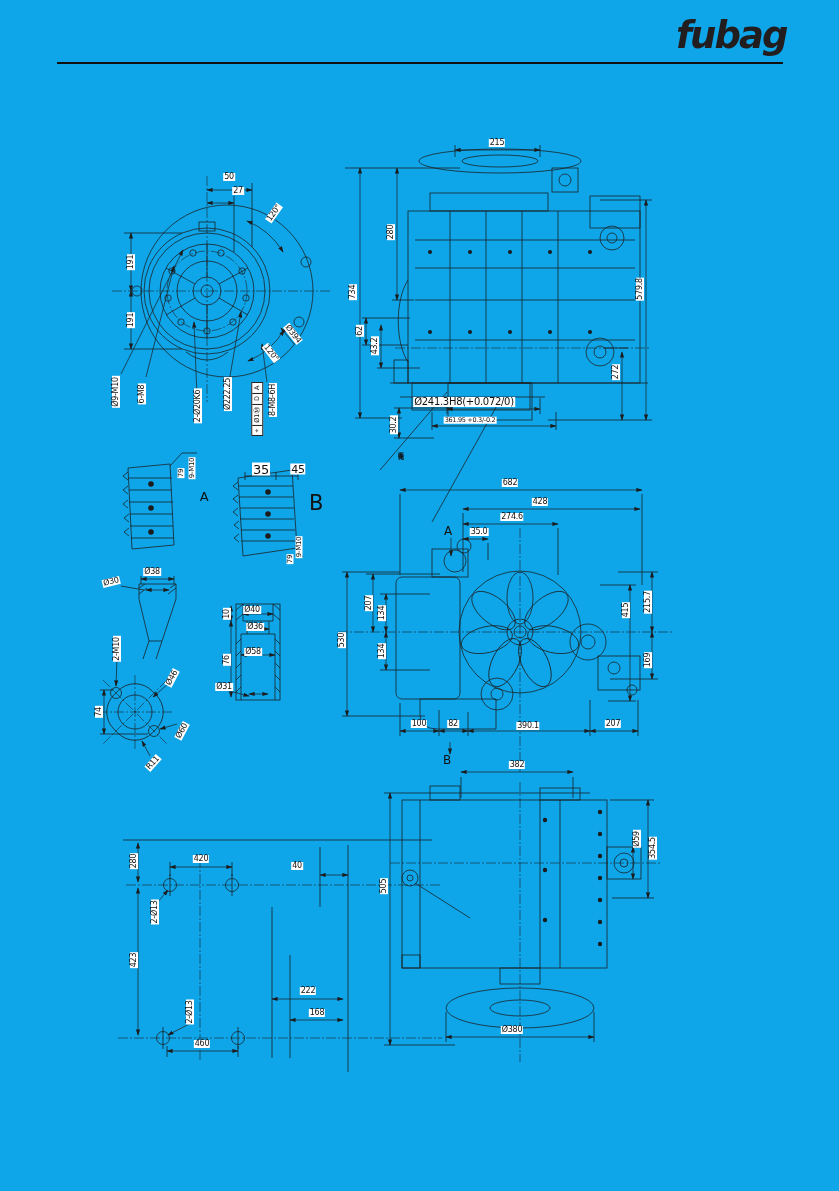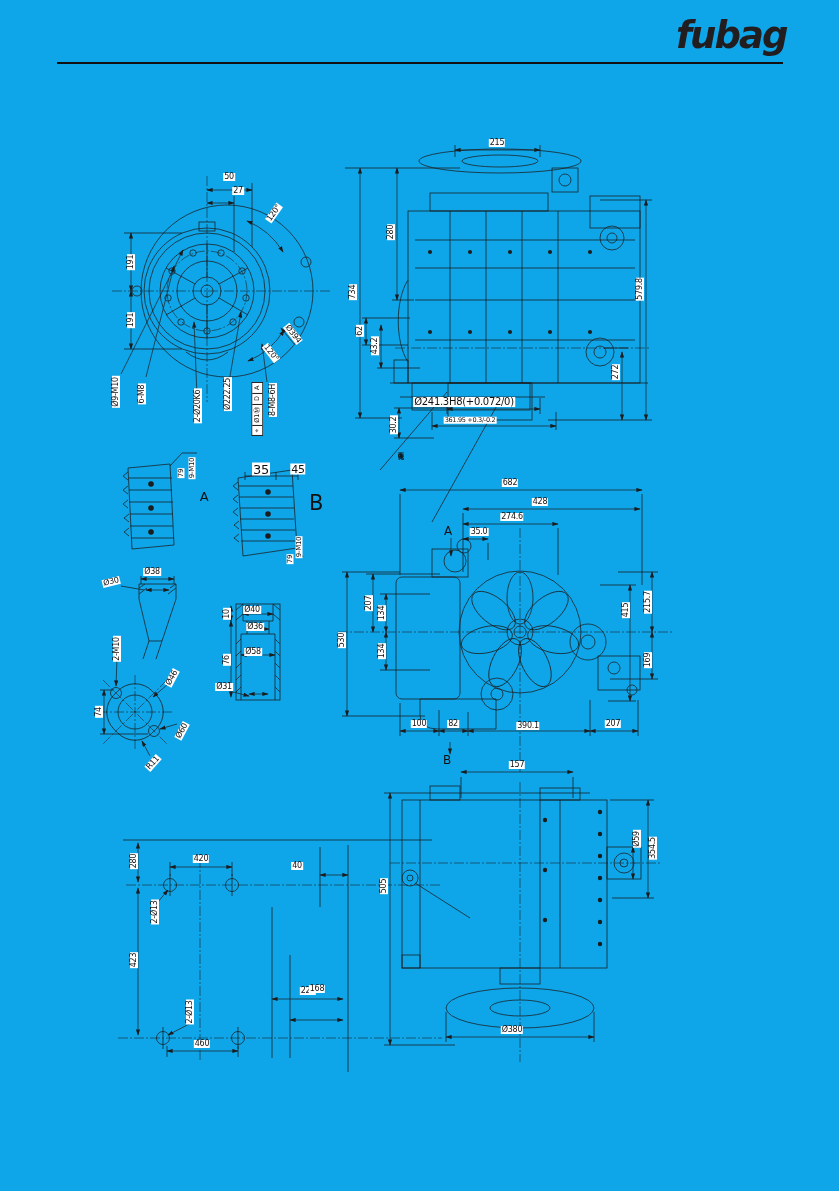--- a/index.html
+++ b/index.html
@@ -416,33 +416,33 @@
 <span class="lb" style="left:382px;top:651px;transform:translate(-50%,-50%) rotate(-90deg)">134</span>
 <span class="lb" style="left:626px;top:610px;transform:translate(-50%,-50%) rotate(-90deg)">415</span>
 <span class="lb" style="left:648px;top:602px;transform:translate(-50%,-50%) rotate(-90deg)">215.7</span>
 <span class="lb" style="left:648px;top:660px;transform:translate(-50%,-50%) rotate(-90deg)">169</span>
 <span class="lb" style="left:419px;top:724px">100</span>
 <span class="lb" style="left:453px;top:724px">82</span>
 <span class="lb" style="left:528px;top:726px">390.1</span>
 <span class="lb" style="left:613px;top:724px">207</span>
 <span class="lb nobg" style="left:447px;top:760px;font-size:12px">B</span>
 
-<span class="lb" style="left:517px;top:765px">157</span>
+<span class="lb" style="left:517px;top:765px">382</span>
 <span class="lb" style="left:384px;top:886px;transform:translate(-50%,-50%) rotate(-90deg)">505</span>
 <span class="lb" style="left:637px;top:839px;transform:translate(-50%,-50%) rotate(-90deg)">Ø59</span>
 <span class="lb" style="left:653px;top:848px;transform:translate(-50%,-50%) rotate(-90deg)">354.5</span>
 <span class="lb" style="left:512px;top:1030px">Ø380</span>
 
 <span class="lb" style="left:134px;top:861px;transform:translate(-50%,-50%) rotate(-90deg)">280</span>
 <span class="lb" style="left:201px;top:859px">420</span>
 <span class="lb" style="left:155px;top:912px;transform:translate(-50%,-50%) rotate(-90deg)">2-Ø13</span>
 <span class="lb" style="left:297px;top:866px">40</span>
 <span class="lb" style="left:134px;top:960px;transform:translate(-50%,-50%) rotate(-90deg)">423</span>
 <span class="lb" style="left:308px;top:991px">222</span>
-<span class="lb" style="left:317px;top:989px">168</span>
+<span class="lb" style="left:317px;top:1013px">168</span>
 <span class="lb" style="left:190px;top:1012px;transform:translate(-50%,-50%) rotate(-90deg)">2-Ø13</span>
 <span class="lb" style="left:202px;top:1044px">460</span>
 
 <span class="lb" style="left:192px;top:468px;font-size:7px;transform:translate(-50%,-50%) rotate(-90deg)">9-M10</span>
 <span class="lb" style="left:181px;top:473px;font-size:7px;transform:translate(-50%,-50%) rotate(-90deg)">79</span>
 <span class="lb nobg" style="left:204px;top:496px;font-size:13px">A</span>
 <span class="lb" style="left:261px;top:469px;font-size:13px">35</span>
 <span class="lb" style="left:298px;top:469px;font-size:11px">45</span>
 <span class="lb" style="left:299px;top:547px;font-size:7px;transform:translate(-50%,-50%) rotate(-90deg)">9-M10</span>
 <span class="lb" style="left:290px;top:559px;font-size:7px;transform:translate(-50%,-50%) rotate(-90deg)">79</span>

